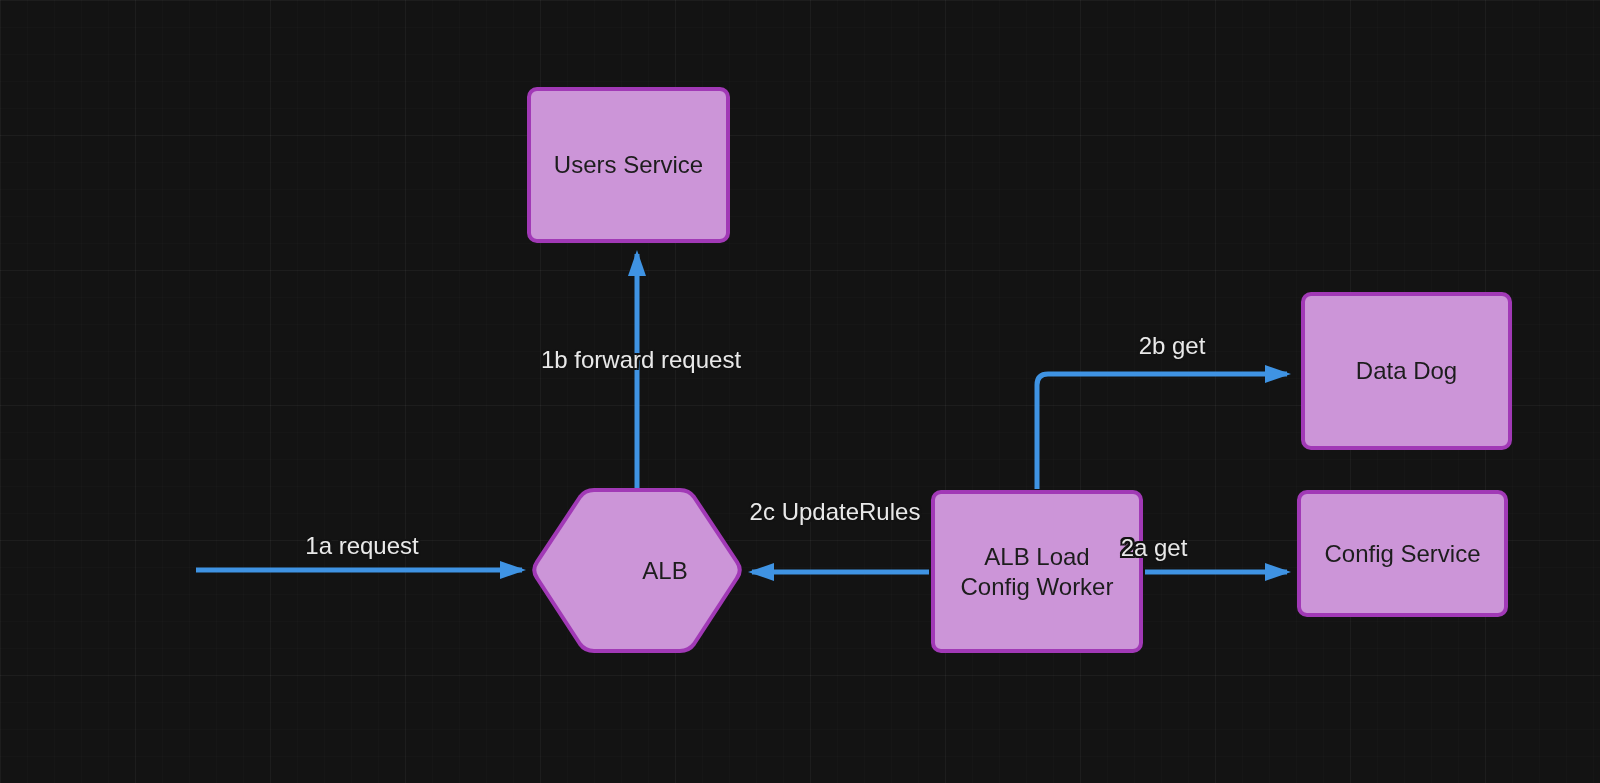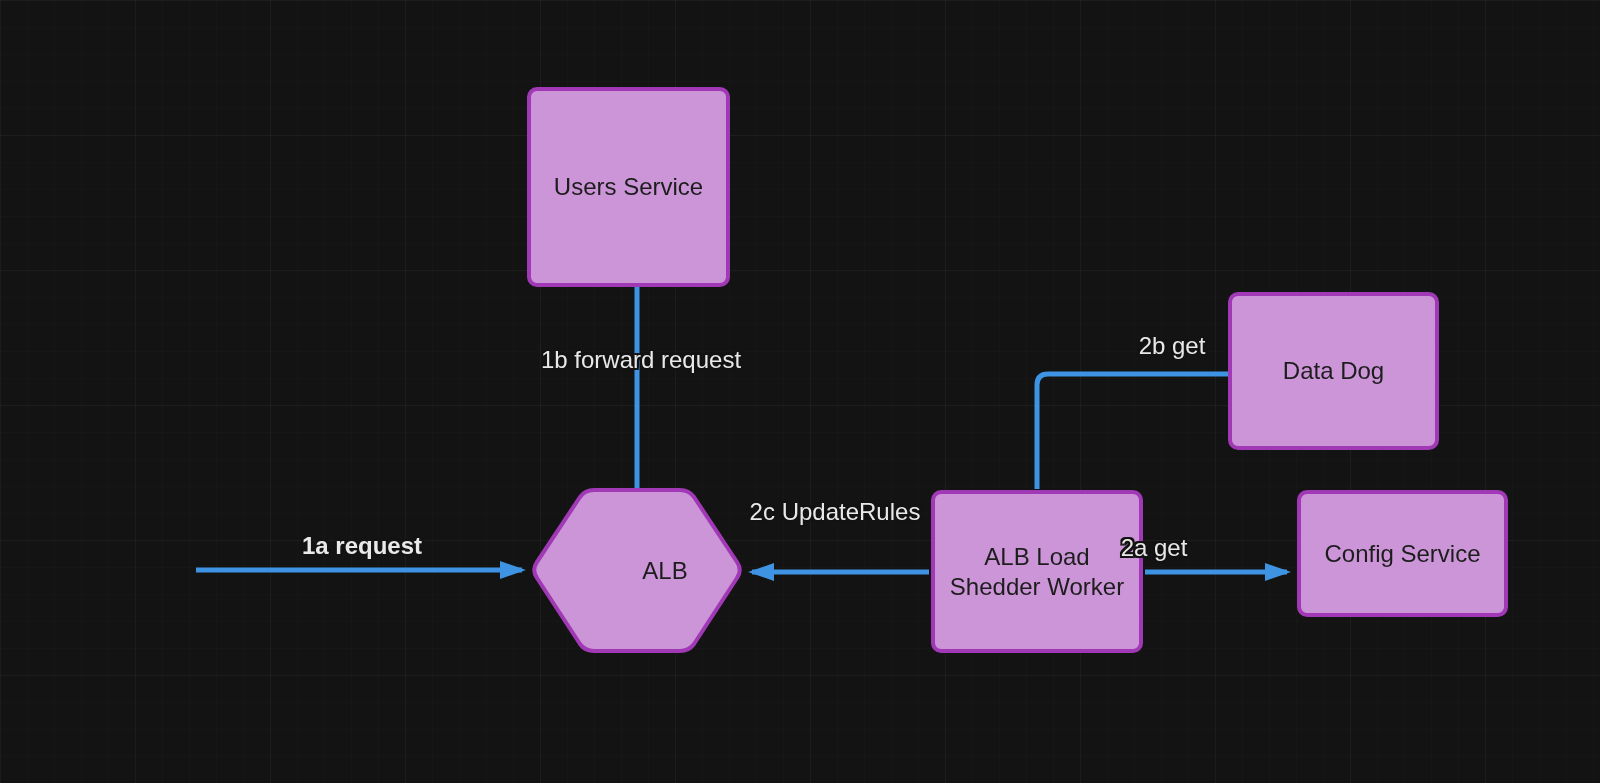--- a/index.html
+++ b/index.html
@@ -91,37 +91,37 @@
     <path d="M 1037 489 V 385 Q 1037 374 1048 374 H 1287" fill="none" stroke="#3f93e3" stroke-width="5" stroke-linejoin="round" marker-end="url(#arrow)"></path>
 
     <path d="M 1145 572 H 1287" fill="none" stroke="#3f93e3" stroke-width="5" marker-end="url(#arrow)"></path>
   </svg>
 
 
   <div class="node hexagon" style="left:560px; top:490px; width:210px; height:161px;">
     <span class="node-label">ALB</span>
   </div>
 
-  <div class="node" style="left:527px; top:87px; width:203px; height:200px;">
+  <div class="node" style="left:527px; top:87px; width:203px; height:156px;">
     <span class="node-label">Users Service</span>
   </div>
 
   <div class="node" style="left:931px; top:490px; width:212px; height:163px;">
-    <span class="node-label worker-label">ALB Load Shedder Worker</span>
+    <span class="node-label worker-label">ALB Load Config Worker</span>
   </div>
 
-  <div class="node" style="left:1228px; top:292px; width:211px; height:158px;">
+  <div class="node" style="left:1301px; top:292px; width:211px; height:158px;">
     <span class="node-label">Data Dog</span>
   </div>
 
   <div class="node" style="left:1297px; top:490px; width:211px; height:127px;">
     <span class="node-label">Config Service</span>
   </div>
 
-  <div class="edge-label" style="left:362px; top:546px;font-weight:bold;">1a request</div>
+  <div class="edge-label" style="left:362px; top:546px;">1a request</div>
 
   <div class="edge-label" style="left:641px; top:360px;">1b forward request</div>
 
   <div class="edge-label" style="left:835px; top:512px;">2c UpdateRules</div>
 
   <div class="edge-label" style="left:1172px; top:346px;">2b get</div>
 
   <div class="edge-label" style="left:1154px; top:548px;">2a get</div>
 
 </div>

